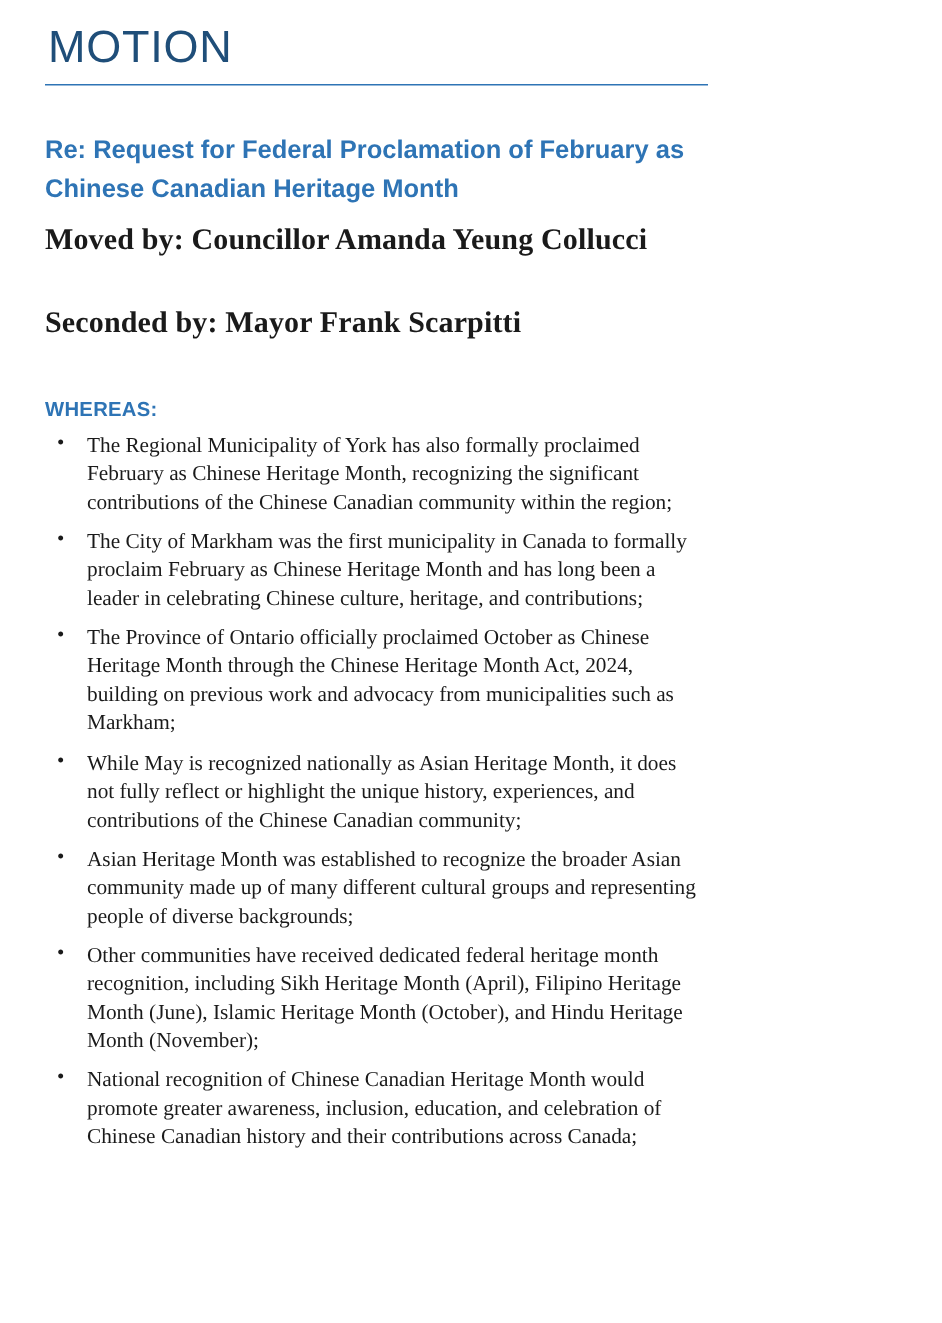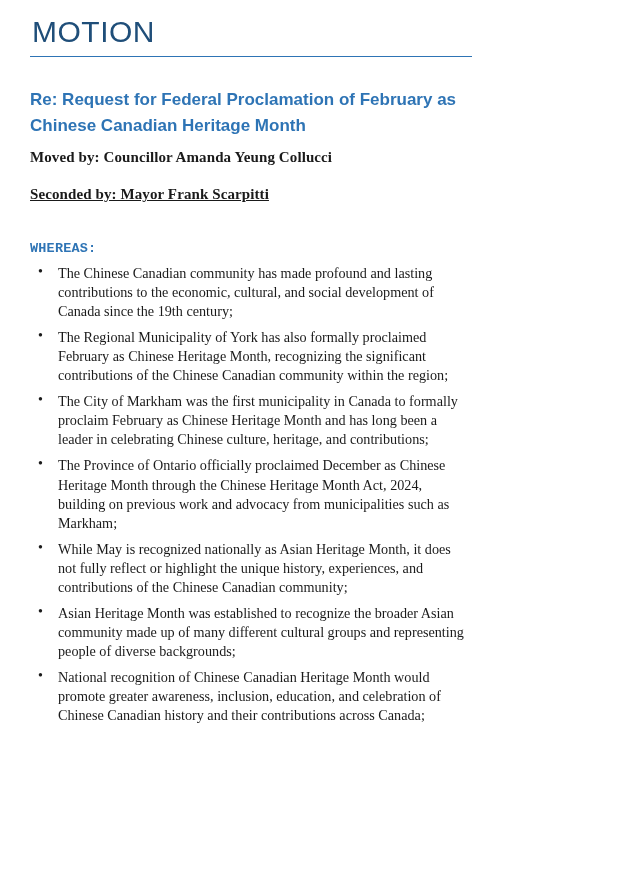--- a/index.html
+++ b/index.html
@@ -41,32 +41,31 @@
     margin-top: 30px;
     font-family: "Liberation Sans", sans-serif;
     font-size: 17px;
     font-weight: bold;
     color: #2e74b5;
     line-height: 1.55;
     max-width: 560px;
   }
   .meta-line {
     margin-top: 10px;
-    font-size: 15px;
+    font-size: 20px;
     font-weight: bold;
     color: #1a1a1a;
     letter-spacing: 0.1px;
   }
   .meta-line.second {
-    margin-top: 20px;
-    text-decoration: underline;
+    margin-top: 32px;
   }
   .section-heading {
     margin-top: 38px;
-    font-family: Liberation Mono, monospace;
+    font-family: Liberation Sans, sans-serif;
     font-size: 13.5px;
     font-weight: bold;
     color: #2e74b5;
     letter-spacing: 0.2px;
   }
   ul.clauses {
     list-style: none;
     margin: 8px 0 0 0;
     padding: 0;
   }
@@ -97,22 +96,22 @@
   <hr class="title-rule">
 
   <div class="subject">Re: Request for Federal Proclamation of February as Chinese Canadian Heritage Month</div>
 
   <div class="meta-line">Moved by: Councillor Amanda Yeung Collucci</div>
   <div class="meta-line second">Seconded by: Mayor Frank Scarpitti</div>
 
   <div class="section-heading">WHEREAS:</div>
 
   <ul class="clauses">
-    <li>The Chinese Canadian community has made profound and lasting contributions to the economic, cultural, and social development of Canada since the 19th century;</li>
     <li>The Regional Municipality of York has also formally proclaimed February as Chinese Heritage Month, recognizing the significant contributions of the Chinese Canadian community within the region;</li>
     <li>The City of Markham was the first municipality in Canada to formally proclaim February as Chinese Heritage Month and has long been a leader in celebrating Chinese culture, heritage, and contributions;</li>
-    <li>The Province of Ontario officially proclaimed December as Chinese Heritage Month through the Chinese Heritage Month Act, 2024, building on previous work and advocacy from municipalities such as Markham;</li>
+    <li>The Province of Ontario officially proclaimed October as Chinese Heritage Month through the Chinese Heritage Month Act, 2024, building on previous work and advocacy from municipalities such as Markham;</li>
     <li>While May is recognized nationally as Asian Heritage Month, it does not fully reflect or highlight the unique history, experiences, and contributions of the Chinese Canadian community;</li>
     <li>Asian Heritage Month was established to recognize the broader Asian community made up of many different cultural groups and representing people of diverse backgrounds;</li>
+    <li>Other communities have received dedicated federal heritage month recognition, including Sikh Heritage Month (April), Filipino Heritage Month (June), Islamic Heritage Month (October), and Hindu Heritage Month (November);</li>
     <li>National recognition of Chinese Canadian Heritage Month would promote greater awareness, inclusion, education, and celebration of Chinese Canadian history and their contributions across Canada;</li>
   </ul>
 
 </div>
 
 </body></html>

